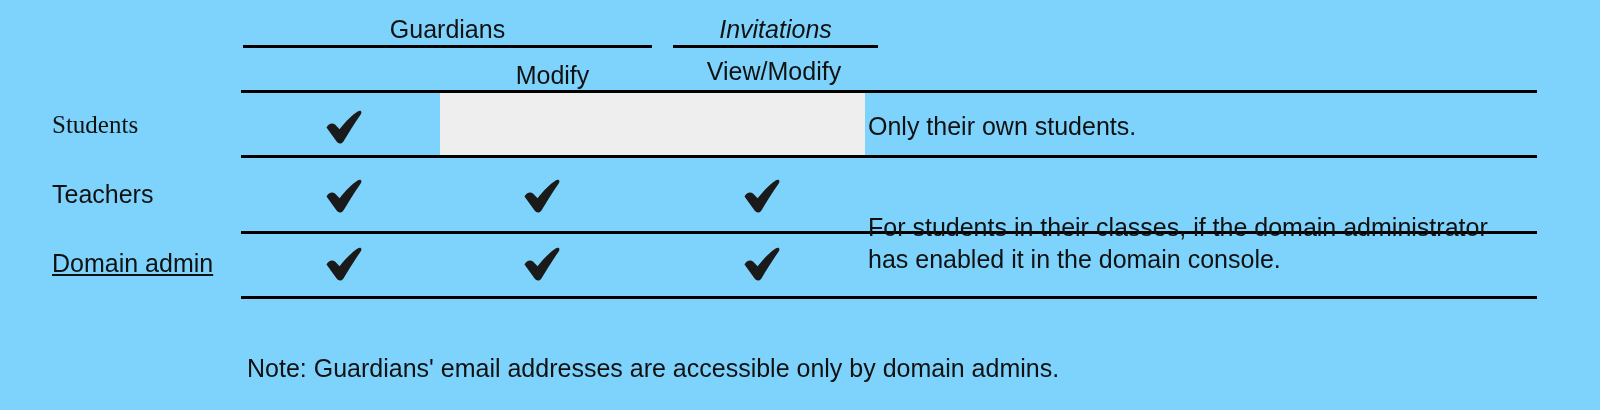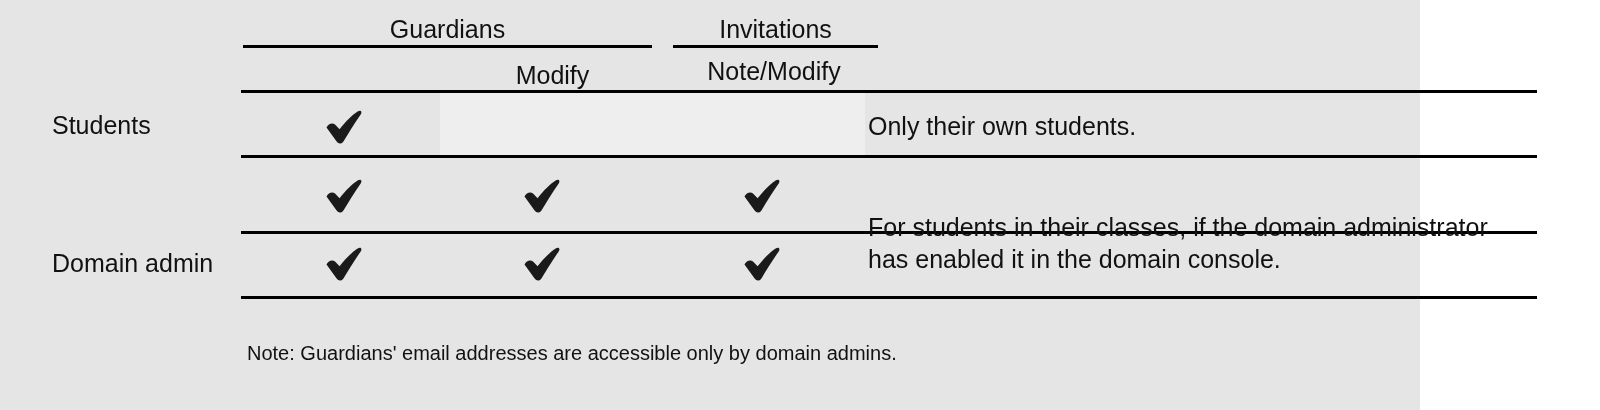--- a/index.html
+++ b/index.html
@@ -11,23 +11,23 @@
   body {
     width: 1600px;
     height: 410px;
     font-family: "Liberation Sans", sans-serif;
     color: #1a1a1a;
     overflow: hidden;
   }
 
   #figure {
     position: relative;
-    width: 1420px;
+    width: 1600px;
     height: 410px;
-    background: #e5e5e5;
+    background: #7dd3fc;
   }
 
   
   .rule {
     position: absolute;
     background: #000000;
     height: 3px;
   }
 
   .shade {
@@ -63,56 +63,57 @@
 
   .desc {
     position: absolute;
     font-size: 25px;
     line-height: 32px;
     color: #111111;
   }
 
   .note {
     position: absolute;
-    font-size: 20px;
-    line-height: 30px;
-    color: #111111;
-    white-space: nowrap;
+    font-size: 25px;
+    line-height: 30px;
+    color: #111111;
+    white-space: nowrap;
+    margin-top: 15px;
   }
 
   
   .check {
     position: absolute;
     width: 46px;
     height: 46px;
     display: block;
   }
   .check svg { display: block; width: 46px; height: 46px; }
 
   
   #grp-guardians { left: 243px; top: 14px; width: 409px; }
-  #grp-invitations { left: 673px; top: 14px; width: 205px; }
+  #grp-invitations { left: 673px; top: 14px; width: 205px; font-style: italic; }
 
   #rule-grp-guardians   { left: 243px; top: 45px; width: 409px; }
   #rule-grp-invitations { left: 673px; top: 45px; width: 205px; }
 
   #col-view        { left: 243px; top: 56px; width: 205px; }
   #col-modify      { left: 448px; top: 60px; width: 209px; }
   #col-viewmodify  { left: 663px; top: 56px; width: 222px; }
 
   #rule-head   { left: 241px; top: 90px;  width: 1296px; }
   #rule-r1     { left: 241px; top: 155px; width: 1296px; }
   #rule-r2     { left: 241px; top: 231px; width: 1296px; }
   #rule-r3     { left: 241px; top: 296px; width: 1296px; }
 
   #shade-students { left: 440px; top: 93px; width: 425px; height: 62px; }
 
-  #lbl-students { left: 52px;  top: 110px; }
+  #lbl-students { left: 52px;  top: 110px; font-family: Liberation Serif, serif; }
   #lbl-teachers { left: 52px;  top: 179px; }
-  #lbl-admin    { left: 52px;  top: 248px; }
+  #lbl-admin    { left: 52px;  top: 248px; text-decoration: underline; }
 
   #chk-r0-c0 { left: 320px; top: 103px; }
   #chk-r1-c0 { left: 320px; top: 172px; }
   #chk-r1-c1 { left: 518px; top: 172px; }
   #chk-r1-c2 { left: 738px; top: 172px; }
   #chk-r2-c0 { left: 320px; top: 240px; }
   #chk-r2-c1 { left: 518px; top: 240px; }
   #chk-r2-c2 { left: 738px; top: 240px; }
 
   #desc-students { left: 868px; top: 110px; width: 660px; }
@@ -129,31 +130,32 @@
   <div class="group-head" id="grp-guardians">Guardians</div>
 
   <div class="group-head" id="grp-invitations">Invitations</div>
 
   <div class="rule" id="rule-grp-guardians"></div>
   <div class="rule" id="rule-grp-invitations"></div>
 
 
   <div class="col-head" id="col-modify">Modify</div>
 
-  <div class="col-head" id="col-viewmodify">Note/Modify</div>
+  <div class="col-head" id="col-viewmodify">View/Modify</div>
 
   <div class="rule" id="rule-head"></div>
   <div class="rule" id="rule-r1"></div>
   <div class="rule" id="rule-r2"></div>
   <div class="rule" id="rule-r3"></div>
 
   <div class="shade" id="shade-students"></div>
 
   <div class="row-label" id="lbl-students">Students</div>
 
+  <div class="row-label" id="lbl-teachers">Teachers</div>
 
   <div class="row-label" id="lbl-admin">Domain admin</div>
 
   <span class="check" id="chk-r0-c0">
     <svg viewBox="0 0 46 46" xmlns="http://www.w3.org/2000/svg" aria-hidden="true">
       <path d="M6.5 24.5 C8.5 20.5 12.5 19.2 15.0 21.6 L19.6 26.3 C26.0 18.0 32.6 11.6 38.0 8.2 C40.6 6.6 42.6 8.6 40.7 11.4 C34.2 20.8 28.2 30.4 23.6 38.2 C21.8 41.2 18.6 41.4 16.6 38.6 Z" fill="#1a1a1a"></path>
     </svg>
   </span>
 
   <span class="check" id="chk-r1-c0">

